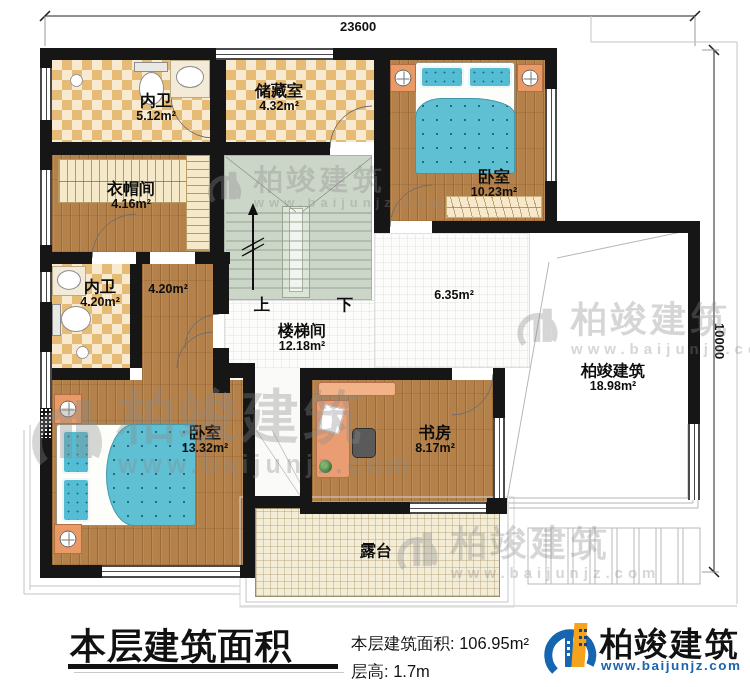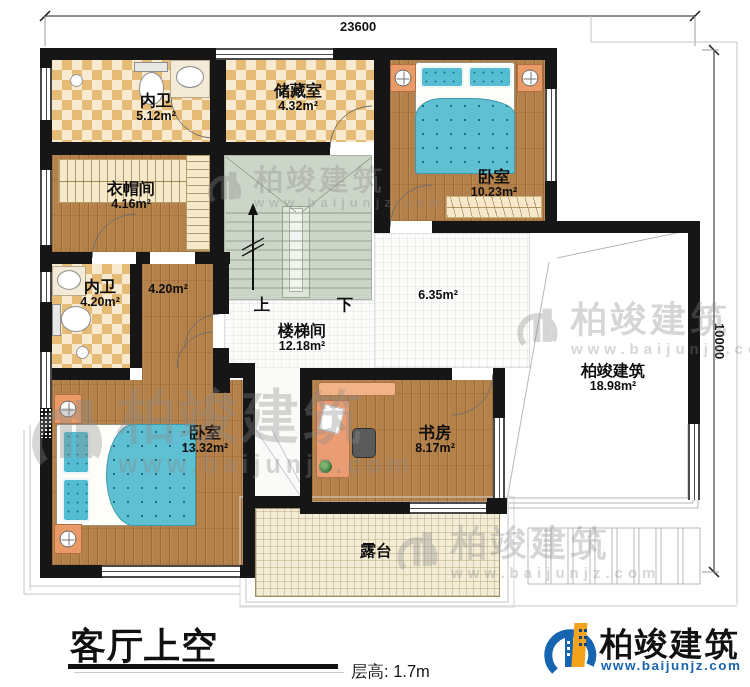--- a/index.html
+++ b/index.html
@@ -226,21 +226,21 @@
   <div class="abs deskwood z4" style="left:318px;top:382px;width:78px;height:14px;background:#f2b388;"></div>
   <div class="abs deskwood z4" style="left:316px;top:400px;width:34px;height:78px;"></div>
   <div class="abs paper z4" style="left:321px;top:406px;width:19px;height:24px;"></div>
   <div class="abs plant z4" style="left:319px;top:460px;width:13px;height:13px;"></div>
   <div class="abs chair z4" style="left:352px;top:428px;width:24px;height:30px;"></div>
 
   <div class="tag" style="left:156px;top:92px;">
     <span class="nm">内卫</span>
     <span class="ar">5.12m²</span>
     </div>
-  <div class="tag" style="left:298px;top:82px;">
+  <div class="tag" style="left:279px;top:82px;">
     <span class="nm">储藏室</span>
     <span class="ar">4.32m²</span>
     </div>
   <div class="tag" style="left:494px;top:168px;">
     <span class="nm">卧室</span>
     <span class="ar">10.23m²</span>
     </div>
   <div class="tag" style="left:131px;top:180px;">
     <span class="nm">衣帽间</span>
     <span class="ar">4.16m²</span>
@@ -255,21 +255,21 @@
   <div class="tag" style="left:262px;top:296px;">
     <span class="nm">上</span>
     </div>
   <div class="tag" style="left:345px;top:296px;">
     <span class="nm">下</span>
     </div>
   <div class="tag" style="left:302px;top:322px;">
     <span class="nm">楼梯间</span>
     <span class="ar">12.18m²</span>
     </div>
-  <div class="tag" style="left:438px;top:288px;">
+  <div class="tag" style="left:454px;top:288px;">
     <span class="ar">6.35m²</span>
     </div>
   <div class="tag" style="left:205px;top:424px;">
     <span class="nm">卧室</span>
     <span class="ar">13.32m²</span>
     </div>
   <div class="tag" style="left:435px;top:424px;">
     <span class="nm">书房</span>
     <span class="ar">8.17m²</span>
     </div>
@@ -322,23 +322,24 @@
       <path d="M8 38 A15 15 0 1 1 33 35" fill="none" stroke="#8a8a8a" stroke-width="5"></path>
       <rect x="16" y="12" width="6" height="24" fill="#8a8a8a"></rect>
         <rect x="24" y="7" width="8" height="29" fill="#8a8a8a"></rect>
     </svg>
     <div>
         <div class="t" style="font-size:29px;">柏竣建筑</div>
          <div class="u" style="font-size:13px;">www.baijunjz.com</div>
       </div>
   </div>
 
-  <div class="tb" style="left:70px;top:622px;font-size:36px;font-weight:bold;letter-spacing:1px;"><span>客厅上空</span></div>
+  <div class="tb" style="left:70px;top:622px;font-size:36px;font-weight:bold;letter-spacing:1px;"><span>本层建筑面积</span></div>
   <div class="abs" style="left:68px;top:664px;width:270px;height:5px;background:#111;z-index:40;"></div>
   <div class="abs" style="left:74px;top:672px;width:270px;height:1px;background:#c9c9c9;z-index:40;"></div>
+  <div class="tb" style="left:351px;top:633px;font-size:16.5px;"><span>本层建筑面积: 106.95m²</span></div>
   <div class="tb" style="left:351px;top:661px;font-size:16.5px;"><span>层高: 1.7m</span></div>
 
   <svg class="abs" style="left:543px;top:615px;z-index:40;" width="54" height="68" viewBox="0 0 54 68">
     <path d="M12 56 A22 22 0 1 1 47 50" fill="none" stroke="#1565b0" stroke-width="8"></path>
     <rect x="22" y="22" width="8" height="30" fill="#1565b0"></rect>
     <rect x="32" y="8" width="13" height="44" fill="#f5a21c" transform="skewX(-4)"></rect>
     <g fill="#ffffff">
         <rect x="24" y="26" width="3" height="3"></rect>
         <rect x="24" y="32" width="3" height="3"></rect>
         <rect x="24" y="38" width="3" height="3"></rect>

